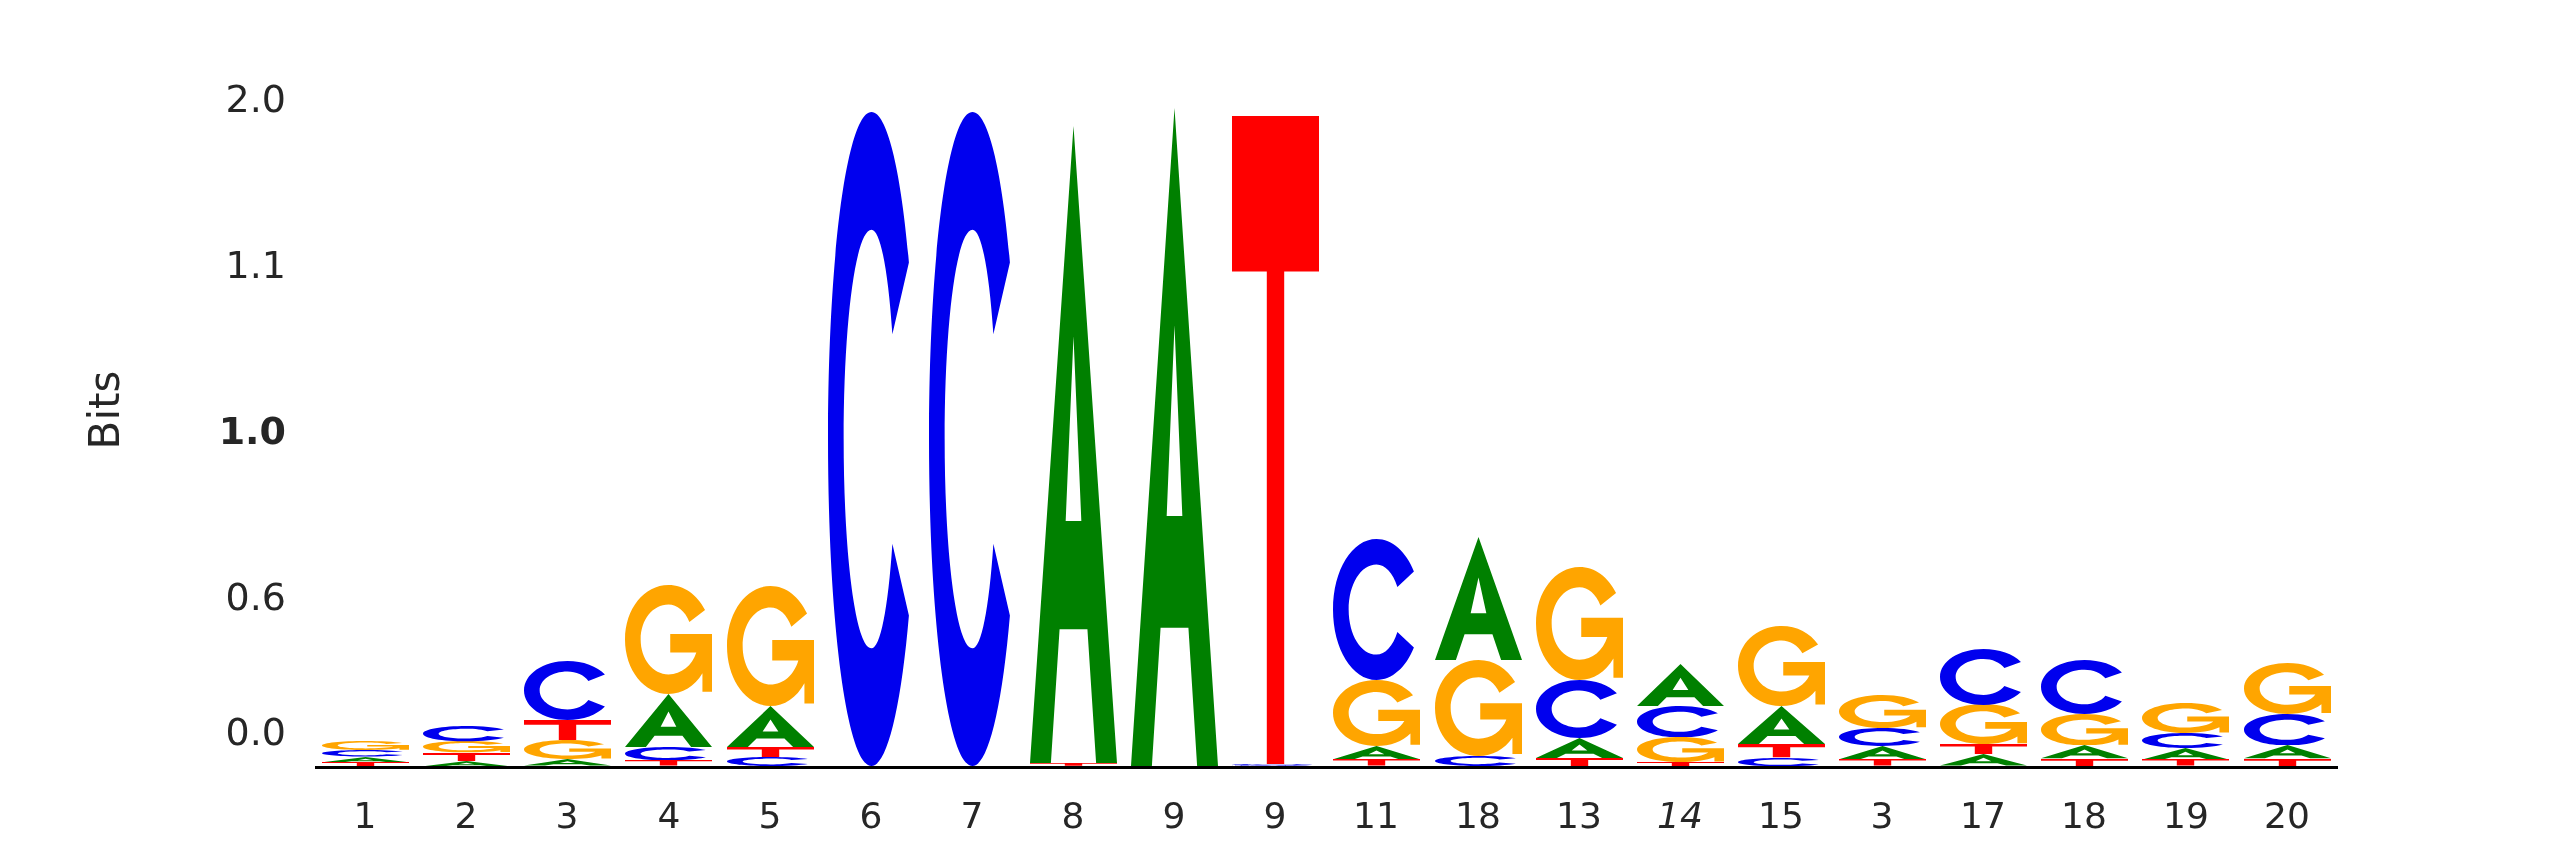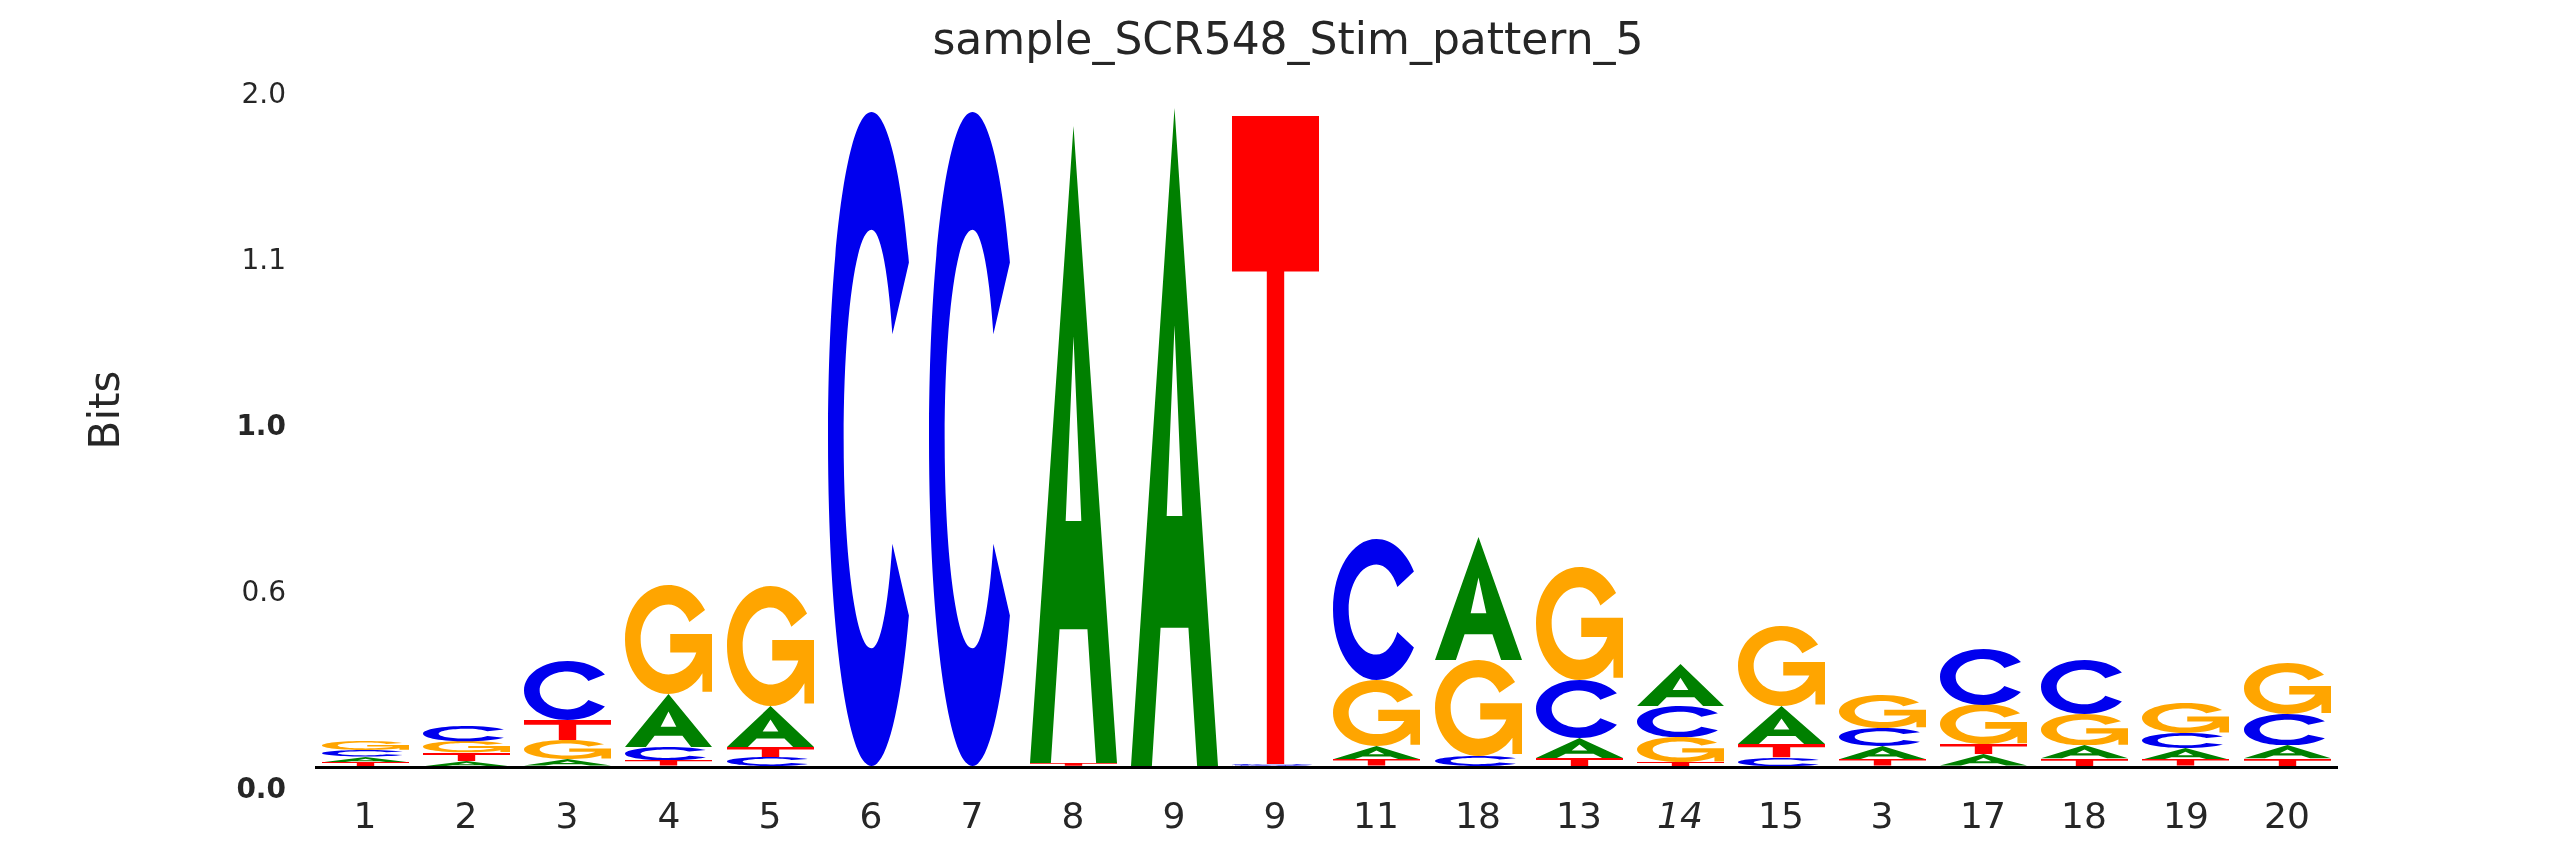--- a/index.html
+++ b/index.html
@@ -37,21 +37,21 @@
     font-size: 42px;
     color: #262626;
     transform: rotate(-90deg);
     transform-origin: 124px 124px;
     white-space: nowrap;
   }
   #ytick-layer, #xtick-layer { position: absolute; left:0; top:0; width:100%; height:100%; }
   .ytick-label {
     position: absolute;
     right: 2328px;      
-    font-size: 28px;
+    font-size: 38px;
     color: #262626;
     text-align: right;
     white-space: nowrap;
   }
   .xtick-label {
     position: absolute;
     font-size: 36px;
     color: #262626;
     text-align: center;
     white-space: nowrap;
@@ -81,26 +81,25 @@
     width: 100%;
     overflow: hidden;
   }
   .glyph svg { display: block; width: 100%; height: 100%; }
 </style>
 </head>
 <body>
 
 <div id="figure">
 
-  <div id="chart-title">sample_SCR548_Stim_pattern_5</div>
 
   <div id="ylabel">Bits</div>
 
   <div id="ytick-layer">
-      <div class="ytick-label" style="right: 2290px; top: 772px; font-weight: bold;">0.0</div>
+      <div class="ytick-label" style="right: 2290px; top: 710px;">0.0</div>
       <div class="ytick-label" style="right: 2290px; top: 575px;">0.6</div>
       <div class="ytick-label" style="right: 2290px; top: 409px; font-weight: bold;">1.0</div>
       <div class="ytick-label" style="right: 2290px; top: 243px;">1.1</div>
       <div class="ytick-label" style="right: 2290px; top: 77px;">2.0</div>
     </div>
 
   <div id="plot-area">
       <div class="stack" style="left: 7px; width: 87px; height: 25px;">
         <div class="glyph" style="bottom: 0px; height: 4px;">
           <svg viewBox="0 0 100 100" preserveAspectRatio="none">

